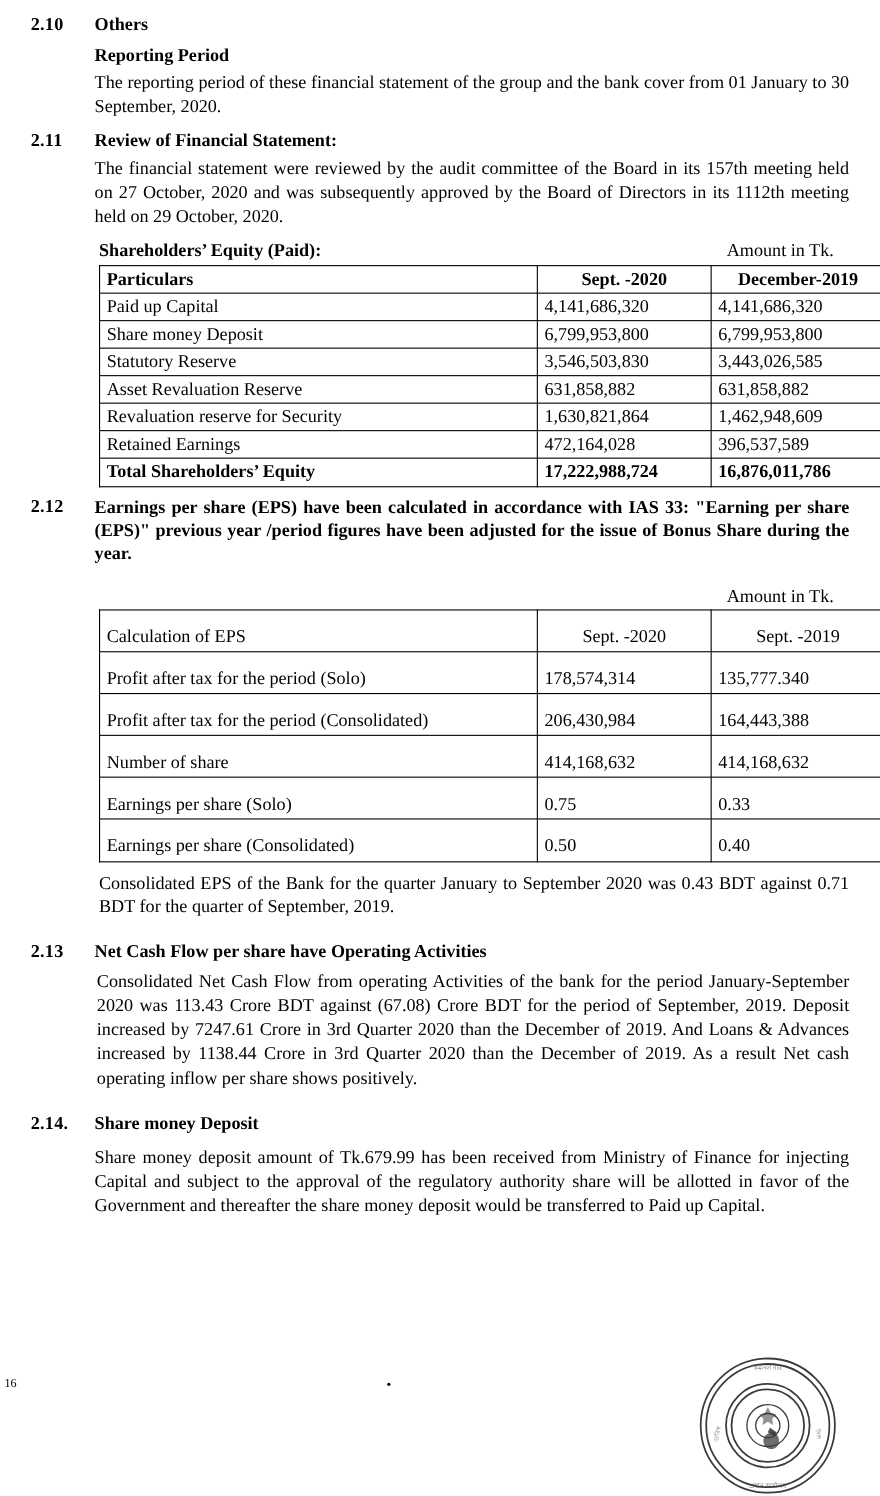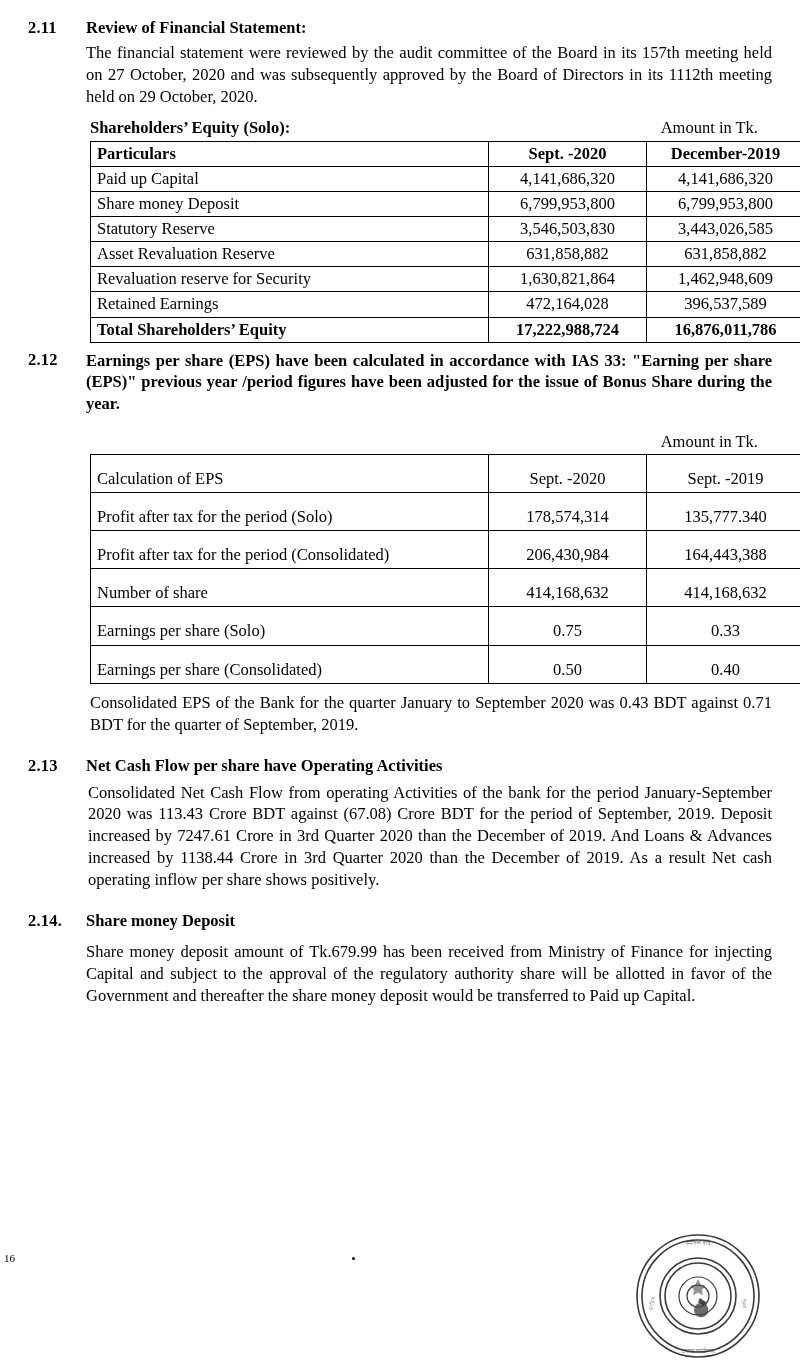--- a/index.html
+++ b/index.html
@@ -80,21 +80,21 @@
   }
   table.fin col.c1 { width: 398px; }
   table.fin col.c2 { width: 158px; }
   table.fin col.c3 { width: 158px; }
   table.fin thead td {
     text-align: center;
     font-weight: normal;
   }
   table.fin thead td.first { text-align: left; }
   table.fin td.num {
-    text-align: center;
+    text-align: left;
   }
   table.fin tr.total td { font-weight: bold; }
 
   
   table.eps col.c1 { width: 398px; }
   table.eps col.c2 { width: 158px; }
   table.eps col.c3 { width: 158px; }
   table.eps td { padding-top: 13px; padding-bottom: 3px; }
 
   .gap-sm { height: 6px; }
@@ -121,33 +121,41 @@
     height: 128px;
     opacity: 0.82;
   }
   .seal svg { display: block; }
 </style>
 </head>
 <body>
 
 <div class="page">
 
+  <div class="sec">
+    <div class="num">2.10</div>
+    <div class="body">
+      <div class="head">Others</div>
+      <div class="subhead">Reporting Period</div>
+      <p class="para">The reporting period of these financial statement of the group and the bank cover from 01 January to 30 September, 2020.</p>
+    </div>
+  </div>
 
   <div class="gap-sm"></div>
 
   <div class="sec">
     <div class="num">2.11</div>
     <div class="body">
       <div class="head">Review of Financial Statement:</div>
       <p class="para">The financial statement were reviewed by the audit committee of the Board in its 157th meeting held on  27 October, 2020 and was subsequently approved by the Board of Directors in its 1112th meeting held on 29 October, 2020.</p>
     </div>
   </div>
 
   <div style="display:flex; align-items:flex-end; padding-left:62px; margin-top:10px;">
-    <div class="subhead" style="margin:0; flex:1 1 auto;">Shareholders’ Equity (Solo):</div>
+    <div class="subhead" style="margin:0; flex:1 1 auto;">Shareholders’ Equity (Paid):</div>
     <div style="font-size:16.5px; padding-right:14px;">Amount in Tk.</div>
   </div>
 
   <div class="tbl-wrap" style="padding-left:62px; margin-top:3px;">
     <table class="fin equity">
       <colgroup>
           <col class="c1">
           <col class="c2">
           <col class="c3">
         </colgroup>

